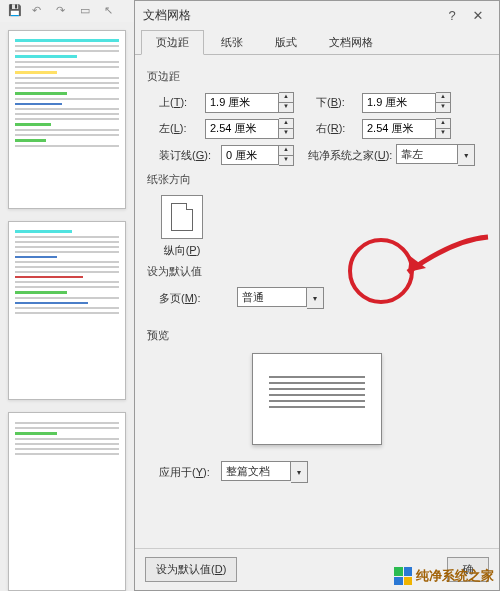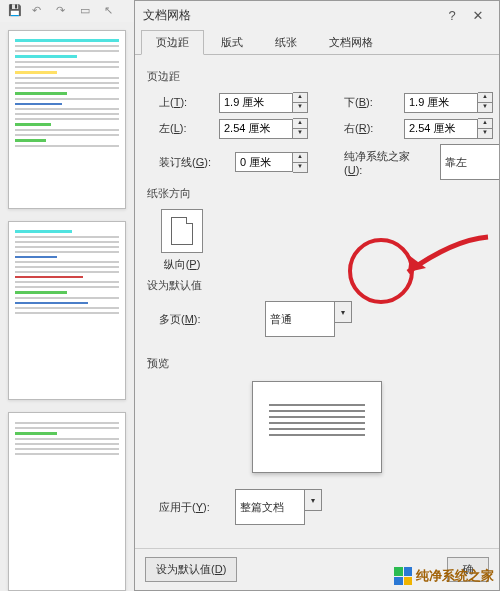--- a/index.html
+++ b/index.html
@@ -16,30 +16,30 @@
 
   .dialog{position:absolute;left:134px;top:0;right:0;bottom:0;background:#f0f0f0;border:1px solid #999;display:flex;flex-direction:column}
   .dlg-title{display:flex;align-items:center;height:28px;padding:0 8px;font-size:12px}
   .dlg-title span{flex:1}
   .dlg-btn{width:26px;height:22px;display:flex;align-items:center;justify-content:center;font-size:13px;color:#555}
   .tabs{display:flex;border-bottom:1px solid #bbb;padding:0 6px;gap:2px}
   .tab{padding:4px 14px;border:1px solid transparent;border-bottom:none;font-size:11px;position:relative;top:1px}
   .tab.active{background:#f0f0f0;border-color:#bbb;border-bottom:1px solid #f0f0f0}
   .body{flex:1;padding:8px 12px 0 12px;overflow-y:auto}
   .sect{font-size:11px;color:#444;margin:6px 0 8px 0}
-  .row{display:flex;align-items:center;margin:5px 0 5px 12px;gap:18px}
+  .row{display:flex;align-items:center;margin:5px 0 5px 12px;gap:4px}
   .lbl{min-width:42px}
   .lbl2{min-width:78px}
   .spin{display:flex;align-items:center}
   .spin input{width:64px;height:18px;border:1px solid #888;padding:0 4px;font-size:11px;background:#fff}
   .spin-btns{display:flex;flex-direction:column;border:1px solid #888;border-left:none}
   .sbtn{width:14px;height:9px;font-size:6px;line-height:7px;text-align:center;background:#eee}
   .sbtn+.sbtn{border-top:1px solid #888}
   .select{display:flex}
-  .select .sval{width:52px;height:18px;border:1px solid #888;padding:8px 4px;font-size:11px;background:#fff;line-height:18px}
+  .select .sval{width:52px;height:18px;border:1px solid #888;padding:0 4px;font-size:11px;background:#fff;line-height:18px}
   .select .dd{width:16px;height:20px;border:1px solid #888;border-left:none;background:#eee;display:flex;align-items:center;justify-content:center;font-size:8px}
   .orient{display:flex;gap:22px;margin:6px 0 4px 14px}
   .orient-opt{text-align:center;font-size:11px}
   .orient-box{width:40px;height:42px;border:1px solid #888;background:#fff;margin-bottom:4px;display:flex;align-items:center;justify-content:center}
   .orient-opt.selected .orient-box{border:2px solid #2a6dd0;background:#e8f0fb}
   .page-ic{width:20px;height:26px;border:1px solid #666;position:relative}
   .page-ic:before{content:"";position:absolute;top:-1px;right:-1px;width:6px;height:6px;border-left:1px solid #666;border-bottom:1px solid #666;background:#fff}
   .land-ic{width:28px;height:20px;border:1px solid #666;position:relative}
   .land-ic:before{content:"";position:absolute;top:-1px;right:-1px;width:6px;height:6px;border-left:1px solid #666;border-bottom:1px solid #666;background:#fff}
   .circle{position:absolute;width:58px;height:58px;border:4px solid #d6212a;border-radius:50%;left:348px;top:238px;pointer-events:none}
@@ -124,22 +124,22 @@
   </div>
 
   <div class="dialog">
     <div class="dlg-title">
       <span>文档网格</span>
       <div class="dlg-btn">?</div>
       <div class="dlg-btn">✕</div>
     </div>
     <div class="tabs">
       <div class="tab active">页边距</div>
+      <div class="tab">纸张</div>
       <div class="tab">版式</div>
-      <div class="tab">纸张</div>
       <div class="tab">文档网格</div>
     </div>
     <div class="body">
 
       <div class="sect">页边距</div>
 
       <div class="row">
         <span class="lbl"><span>上</span>(<span class="u">T</span>):</span>
         <div class="spin">
             <input value="1.9 厘米" style="">

